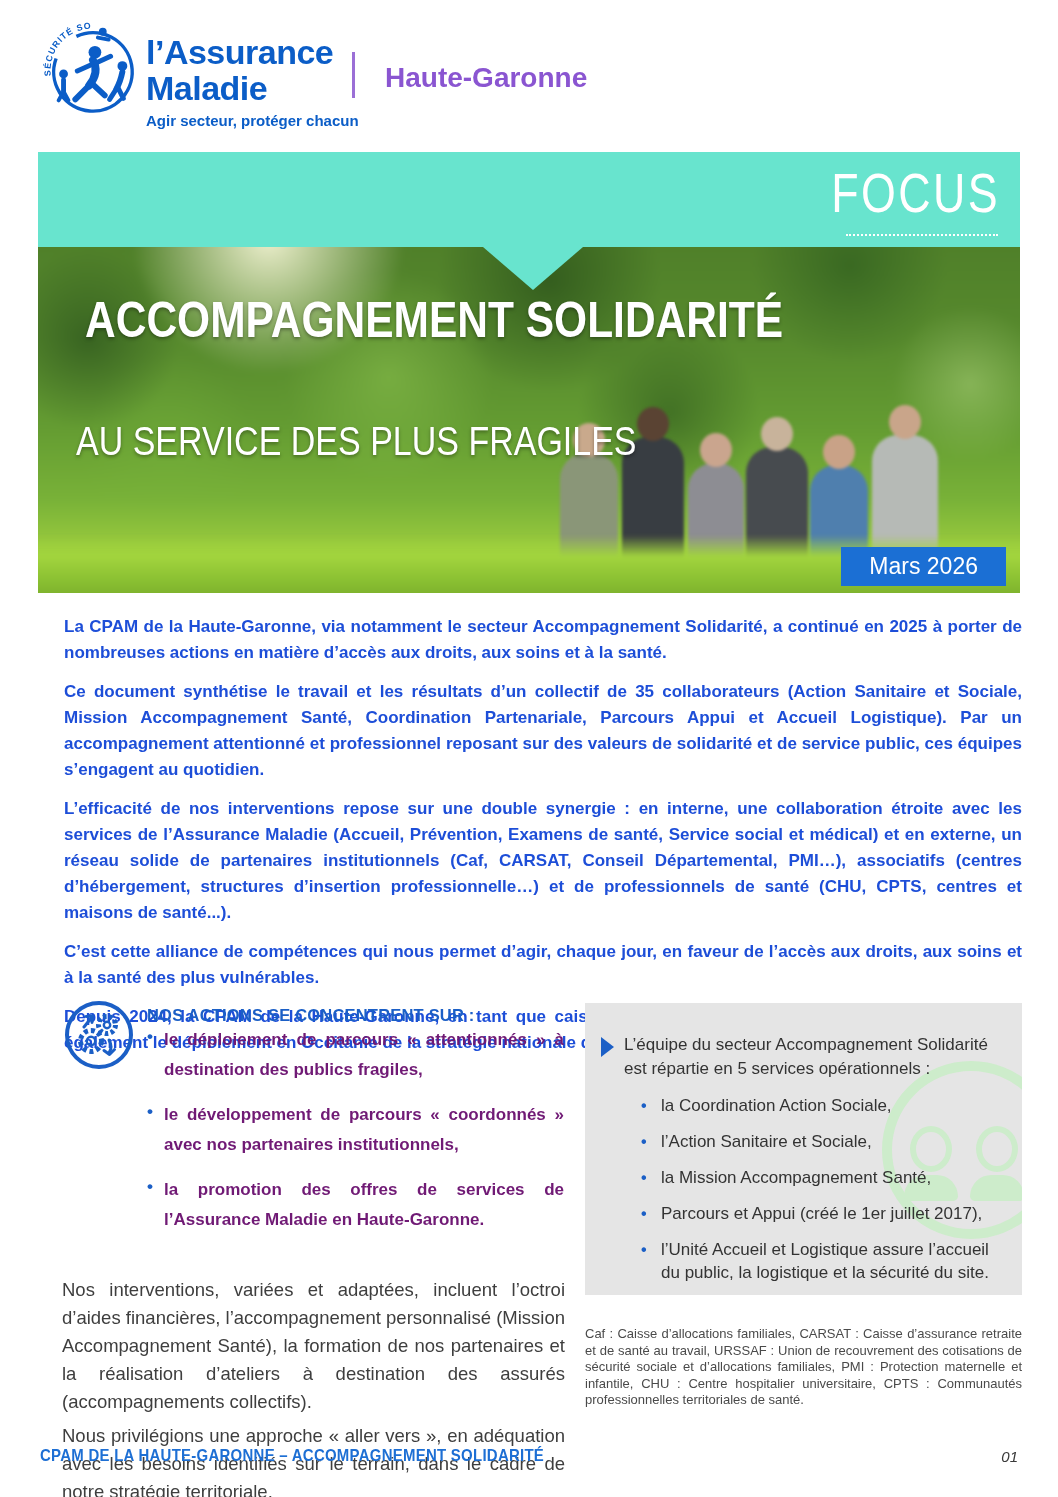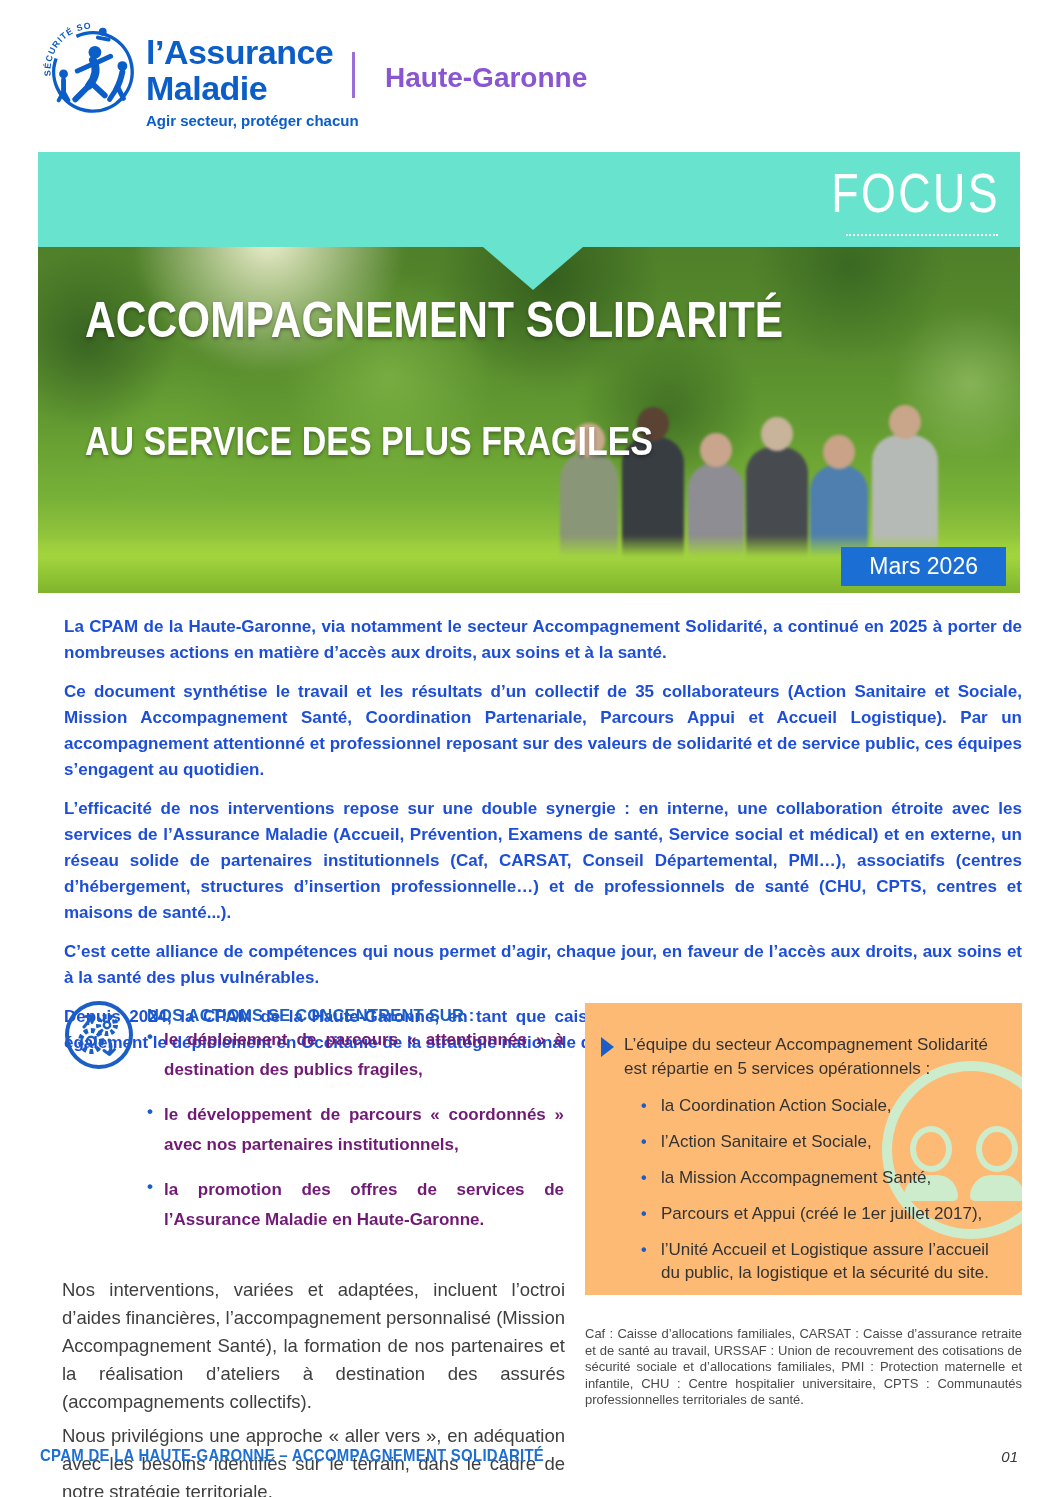--- a/index.html
+++ b/index.html
@@ -45,21 +45,21 @@
   .person::before{content:"";position:absolute;left:50%;top:-30px;transform:translateX(-50%);
       width:32px;height:34px;border-radius:50%;}
   .p1{left:10px;width:58px;height:170px;background:#8a9678;}  .p1::before{background:#c9a98c;}
   .p2{left:72px;width:62px;height:186px;background:#383d42;}  .p2::before{background:#5a4333;}
   .p3{left:138px;width:56px;height:160px;background:#8d8d93;} .p3::before{background:#caa58e;}
   .p4{left:196px;width:62px;height:176px;background:#474b4f;} .p4::before{background:#c8b39b;}
   .p5{left:260px;width:58px;height:158px;background:#4f7fae;} .p5::before{background:#c9a287;}
   .p6{left:322px;width:66px;height:188px;background:#b6bab6;} .p6::before{background:#c9a58a;}
   .hero-title1{position:absolute;left:47px;top:44px;color:#fff;font-weight:bold;font-size:50px;
       white-space:nowrap;text-shadow:0 2px 4px rgba(0,0,0,.35);}
-  .hero-title2{position:absolute;left:47px;top:172px;color:#fff;font-weight:bold;font-size:40px;
+  .hero-title2{position:absolute;left:38px;top:172px;color:#fff;font-weight:normal;font-size:40px;
       white-space:nowrap;text-shadow:0 2px 4px rgba(0,0,0,.35);}
   .condL{display:inline-block;transform:scaleX(.85);transform-origin:0 50%;}
   .date-badge{position:absolute;right:14px;bottom:7px;background:#1b6fd4;color:#fff;
       font-size:23px;padding:6px 28px;}
 
   
   .intro{position:absolute;left:64px;top:614px;width:958px;}
   .intro-p{margin:0 0 13px 0;font-size:17px;font-weight:bold;line-height:26px;
       color:#1d4ed8;text-align:justify;}
 
@@ -70,21 +70,21 @@
   .actions-right{margin-left:11px;padding-top:8px;width:420px;}
   .actions-title{color:#1b5fc6;font-weight:bold;font-size:16.5px;letter-spacing:.2px;}
   .action-item{display:flex;margin-bottom:15px;}
   .action-item .blt{color:#1b5fc6;font-weight:bold;font-size:17px;line-height:23px;width:17px;flex:0 0 auto;}
   .action-text{color:#701a75;font-weight:bold;font-size:17px;line-height:30px;text-align:justify;width:400px;}
   .actions-paras{margin-top:26px;width:503px;}
   .actions-paras p{margin:0 0 6px 0;font-size:18.5px;line-height:28px;color:#3e3e3e;text-align:justify;}
 
   
   .team-box{position:absolute;left:585px;top:1003px;width:437px;height:292px;
-      background:#fdba74;overflow:hidden;}
+      background:#e5e5e5;overflow:hidden;}
   .team-watermark{position:absolute;right:-38px;top:58px;width:158px;height:158px;
       border:10px solid #cdeccb;border-radius:50%;}
   .wm-person{position:absolute;bottom:28px;}
   .wm-person .wm-head{width:30px;height:34px;border:6px solid #cdeccb;border-radius:50%;}
   .wm-person .wm-body{width:54px;height:26px;background:#cdeccb;margin-top:3px;margin-left:-6px;
       border-radius:27px 27px 6px 6px;}
   .wm1{left:18px;} .wm2{left:84px;}
   .team-content{position:relative;padding:30px 24px 0 16px;}
   .team-intro{display:flex;}
   .tri-marker{flex:0 0 auto;width:0;height:0;margin:4px 10px 0 0;

